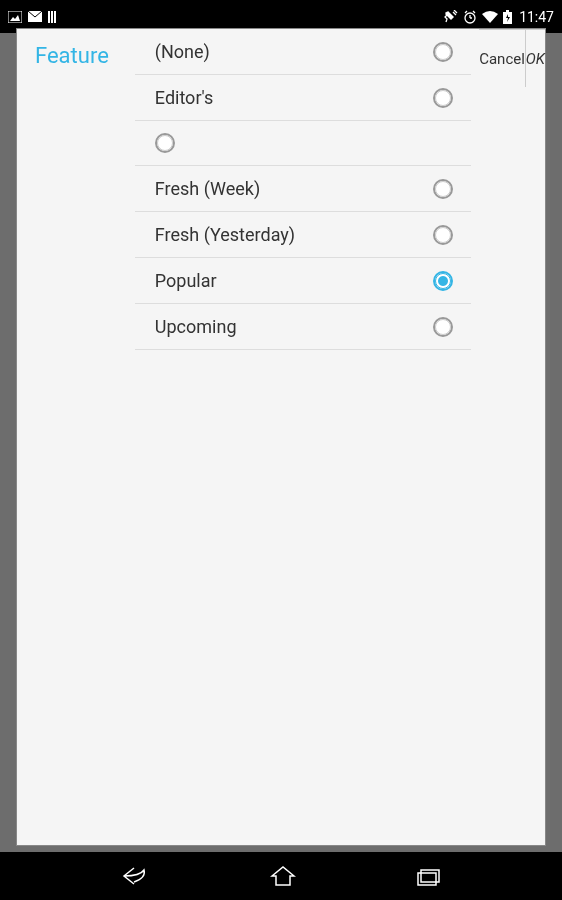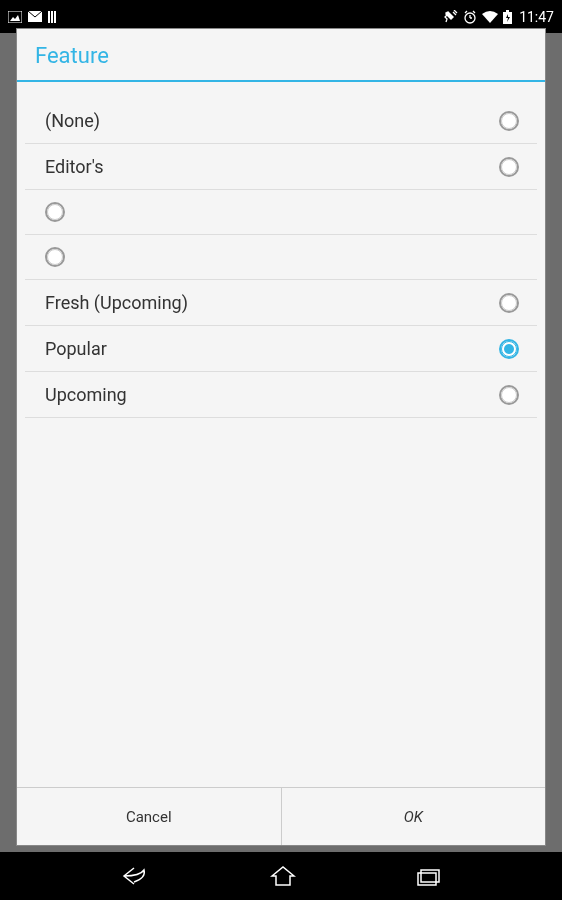--- a/index.html
+++ b/index.html
@@ -46,37 +46,37 @@
     }
     .dialog {
       position: absolute;
       top: 28px;
       left: 16px;
       right: 16px;
       bottom: 54px;
       background: #f5f5f5;
       border: 1px solid #888;
       display: flex;
-      flex-direction: column;
+      flex-direction: row;
     }
     .dialog-title {
       color: #33b5e5;
       font-size: 22px;
       padding: 14px 18px 12px 18px;
       font-weight: 400;
     }
     .dialog-divider {
       height: 2px;
       background: #33b5e5;
       margin: 0 0px;
     }
     .options {
       flex: 1;
       overflow-y: auto;
-      padding-top: 16px;
+      padding-top: 0;
     }
     .option-row {
       display: flex;
       align-items: center;
       justify-content: space-between;
       padding: 12px 18px 12px 20px;
       border-bottom: 1px solid #ddd;
       margin: 0 8px;
       cursor: pointer;
     }
@@ -217,24 +217,25 @@
       <span class="radio"></span>
     </div>
     <div class="option-row">
       <span class="option-label">Editor's</span>
       <span class="radio"></span>
     </div>
     <div class="option-row">
       <span class="radio"></span>
     </div>
     <div class="option-row">
-      <span class="radio"></span>
-    </div>
-    <div class="option-row">
-      <span class="option-label">Fresh (Upcoming)</span>
+      <span class="option-label">Fresh (Week)</span>
+      <span class="radio"></span>
+    </div>
+    <div class="option-row">
+      <span class="option-label">Fresh (Yesterday)</span>
       <span class="radio"></span>
     </div>
     <div class="option-row">
       <span class="option-label">Popular</span>
       <span class="radio selected"></span>
     </div>
     <div class="option-row">
       <span class="option-label">Upcoming</span>
       <span class="radio"></span>
     </div>

